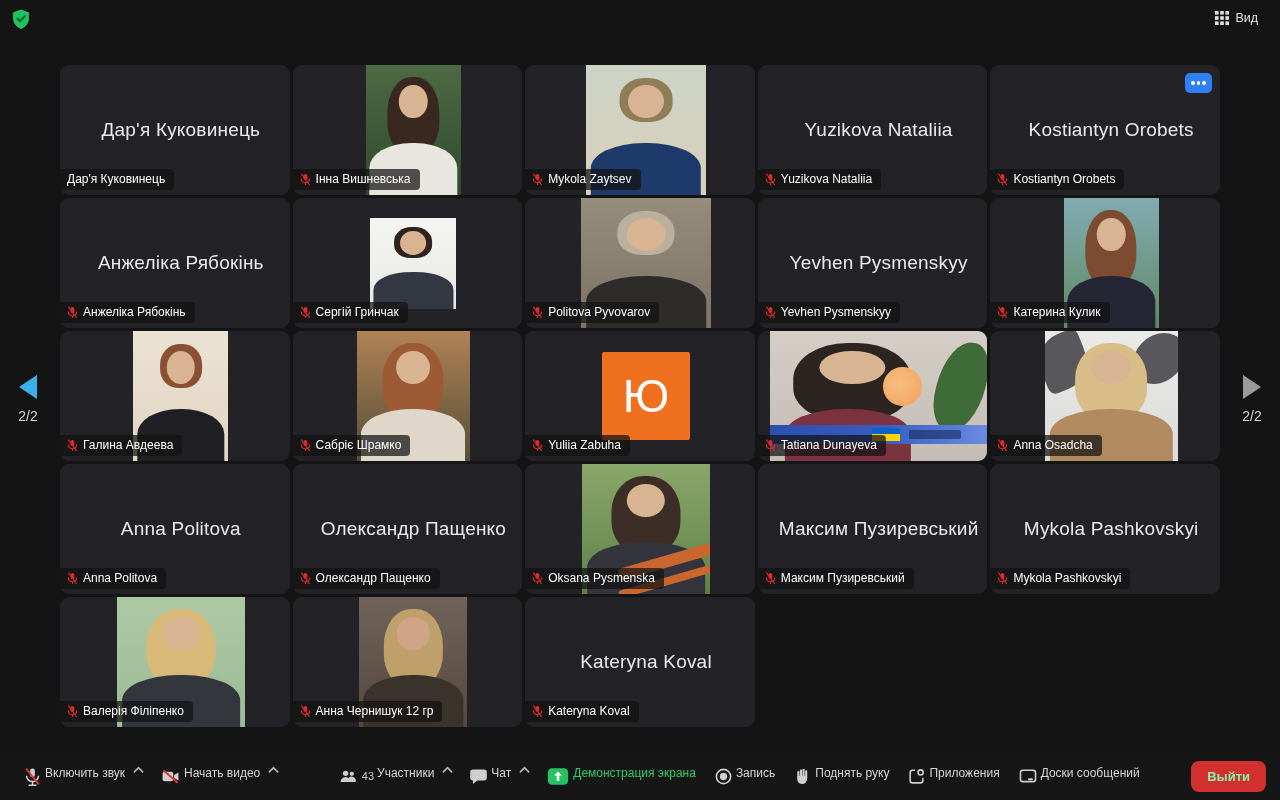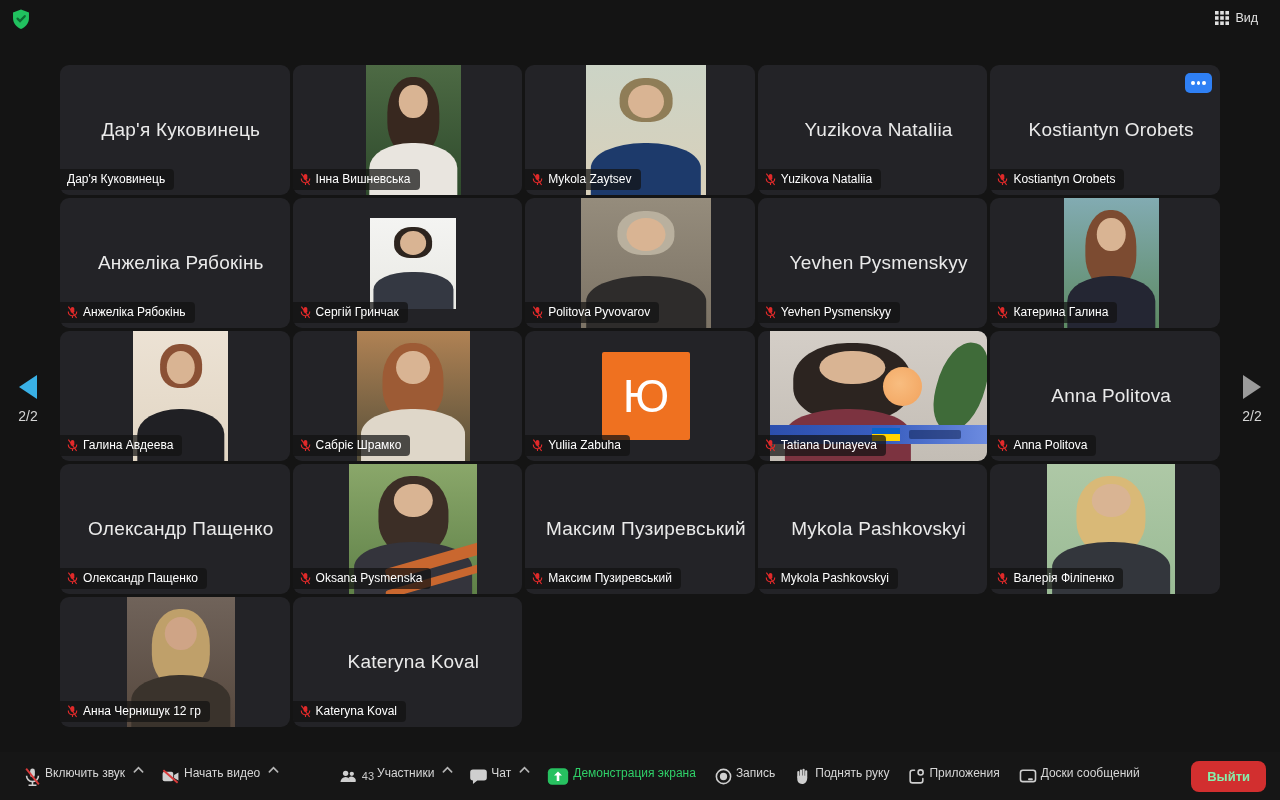--- a/index.html
+++ b/index.html
@@ -246,21 +246,21 @@
         <div class="tile-label">
           <span class="lab-mic">
             <svg width="11" height="13" viewBox="0 0 24 28">
               <g fill="#e02a2a">
                 <rect x="8" y="2" width="8" height="13" rx="4"></rect>
                 <path d="M4 12a8 8 0 0 0 16 0h2.4a10.4 10.4 0 0 1-9.2 10.3V26h-2.4v-3.7A10.4 10.4 0 0 1 1.6 12z"></path>
               </g>
               <line x1="3" y1="1" x2="21" y2="26" stroke="#e02a2a" stroke-width="2.6"></line>
             </svg>
           </span>
-          <span>Катерина Галина</span>
+          <span>Катерина Кулик</span>
         </div>
       </div>
       <div class="tile">
         <div class="photo" style="width: 95px; background: linear-gradient(rgb(236, 226, 212), rgb(225, 213, 195));">
           <div class="p-hair" style="background: rgb(138, 80, 52); top: 10%; width: 44%; height: 34%;"></div>
           <div class="p-torso" style="background: rgb(32, 32, 36);"></div>
           <div class="p-face" style="background: rgb(217, 180, 147);"></div>
         </div>
         <div class="tile-label">
           <span class="lab-mic">
@@ -325,20 +325,41 @@
           <span class="lab-mic">
             <svg width="11" height="13" viewBox="0 0 24 28">
               <g fill="#e02a2a">
                 <rect x="8" y="2" width="8" height="13" rx="4"></rect>
                 <path d="M4 12a8 8 0 0 0 16 0h2.4a10.4 10.4 0 0 1-9.2 10.3V26h-2.4v-3.7A10.4 10.4 0 0 1 1.6 12z"></path>
               </g>
               <line x1="3" y1="1" x2="21" y2="26" stroke="#e02a2a" stroke-width="2.6"></line>
             </svg>
           </span>
           <span>Tatiana Dunayeva</span>
+        </div>
+      </div>
+      <div class="tile">
+        <div class="photo" style="width: 133px; background: linear-gradient(rgb(234, 234, 232), rgb(219, 219, 217));">
+          <div class="p-leaf" style="left: -4%; top: 2%; transform: rotate(-22deg); background: rgb(72, 72, 76);"></div>
+          <div class="p-leaf" style="right: -4%; top: 0px; transform: rotate(24deg); background: rgb(72, 72, 76);"></div>
+          <div class="p-hair" style="background: rgb(217, 189, 134); top: 9%; width: 54%; height: 60%;"></div>
+          <div class="p-torso" style="background: rgb(178, 138, 96);"></div>
+          <div class="p-face" style="background: rgb(217, 180, 147);"></div>
+        </div>
+        <div class="tile-label">
+          <span class="lab-mic">
+            <svg width="11" height="13" viewBox="0 0 24 28">
+              <g fill="#e02a2a">
+                <rect x="8" y="2" width="8" height="13" rx="4"></rect>
+                <path d="M4 12a8 8 0 0 0 16 0h2.4a10.4 10.4 0 0 1-9.2 10.3V26h-2.4v-3.7A10.4 10.4 0 0 1 1.6 12z"></path>
+              </g>
+              <line x1="3" y1="1" x2="21" y2="26" stroke="#e02a2a" stroke-width="2.6"></line>
+            </svg>
+          </span>
+          <span>Anna Osadcha</span>
         </div>
       </div>
       <div class="tile">
         <div class="tile-center-name">Anna Politova</div>
         <div class="tile-label">
           <span class="lab-mic">
             <svg width="11" height="13" viewBox="0 0 24 28">
               <g fill="#e02a2a">
                 <rect x="8" y="2" width="8" height="13" rx="4"></rect>
                 <path d="M4 12a8 8 0 0 0 16 0h2.4a10.4 10.4 0 0 1-9.2 10.3V26h-2.4v-3.7A10.4 10.4 0 0 1 1.6 12z"></path>

